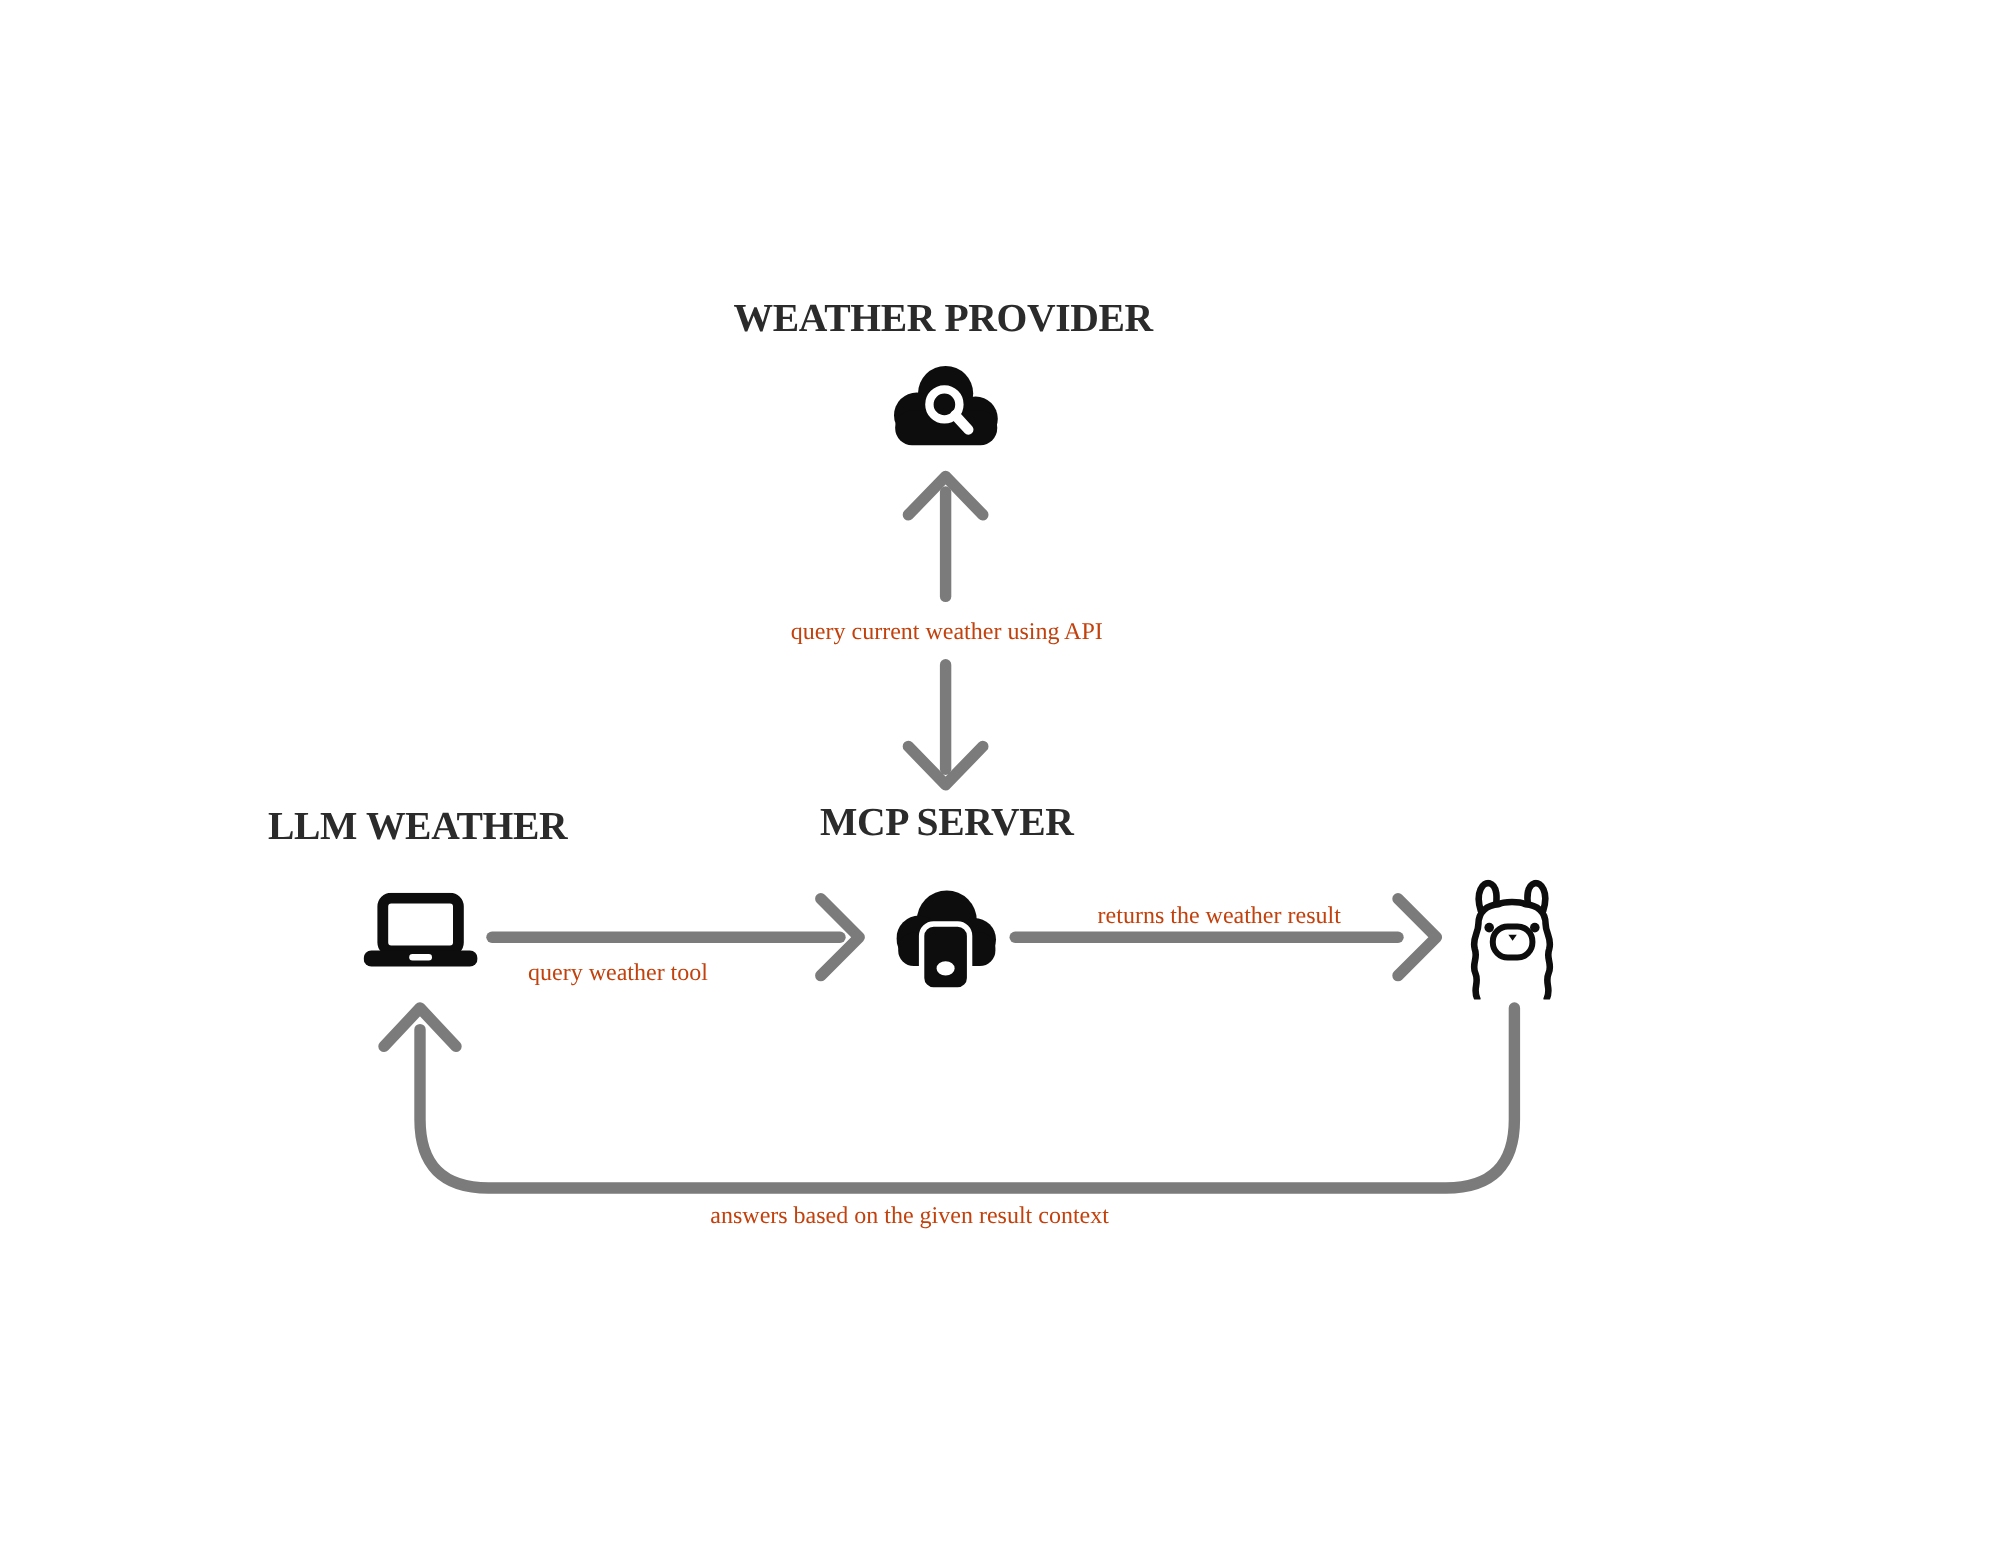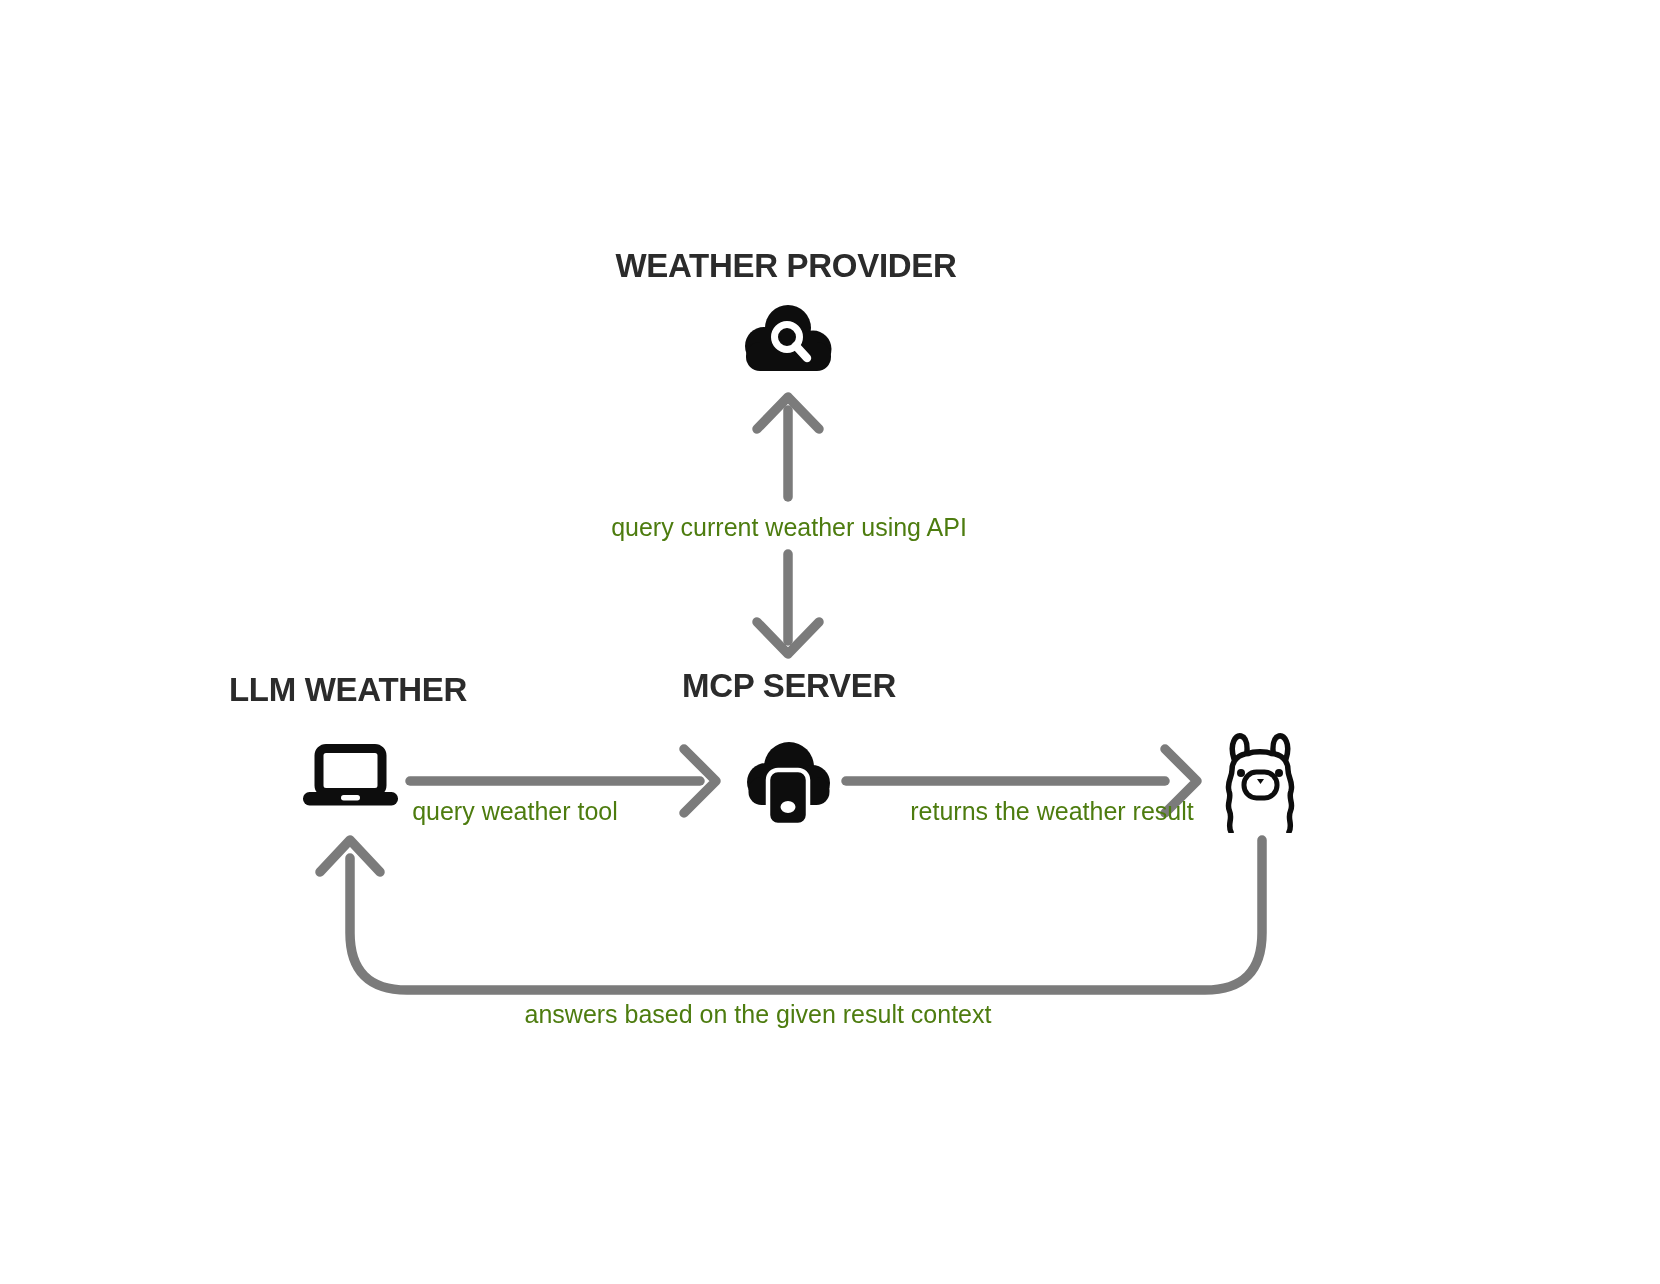--- a/index.html
+++ b/index.html
@@ -1,37 +1,37 @@
 <!DOCTYPE html>
 <html><head>
 <meta charset="utf-8">
 <style>
   html,body{margin:0;padding:0;background:#ffffff;}
   .canvas{
     position:relative;
     width:1660px;height:1284px;
     background:#ffffff;
-    font-family:Liberation Sans, sans-serif;
+    font-family:Liberation Serif, serif;
     overflow:hidden;
   }
   .arrow-layer{position:absolute;left:0;top:0;}
   .node-label{
     position:absolute;
     transform:translate(-50%,-50%);
     font-weight:700;
     font-size:33px;
     letter-spacing:-0.3px;
     color:#2b2b2b;
     white-space:nowrap;
   }
   .edge-label{
     position:absolute;
     transform:translate(-50%,-50%);
-    font-size:25px;
-    color:#4d7c0f;
+    font-size:20px;
+    color:#c2410c;
     white-space:nowrap;
   }
   .icon{position:absolute;}
 </style>
 </head>
 <body>
 
 <div class="canvas">
 
   <svg class="arrow-layer" width="1660" height="1284" viewBox="0 0 1660 1284">
@@ -63,21 +63,21 @@
       </g>
     </g>
   </svg>
 
   <div class="node-label" style="left:786px;top:266px;">WEATHER PROVIDER</div>
   <div class="node-label" style="left:348px;top:690px;">LLM WEATHER</div>
   <div class="node-label" style="left:789px;top:686px;">MCP SERVER</div>
 
   <div class="edge-label" style="left:789px;top:527px;">query current weather using API</div>
   <div class="edge-label" style="left:515px;top:811px;">query weather tool</div>
-  <div class="edge-label" style="left:1016px;top:811px;margin-left:36px;">returns the weather result</div>
+  <div class="edge-label" style="left:1016px;top:764px;">returns the weather result</div>
   <div class="edge-label" style="left:758px;top:1014px;">answers based on the given result context</div>
 
   <svg class="icon" style="left:745px;top:305px;" width="87" height="67" viewBox="0 0 87 67">
     <g fill="#0d0d0d">
       <circle cx="43" cy="23" r="23"></circle>
       <circle cx="19" cy="41" r="19"></circle>
       <circle cx="68" cy="44" r="18.5"></circle>
       <rect x="1" y="37" width="85" height="29" rx="14"></rect>
     </g>
     <circle cx="42" cy="32" r="12.5" fill="none" stroke="#ffffff" stroke-width="7"></circle>

